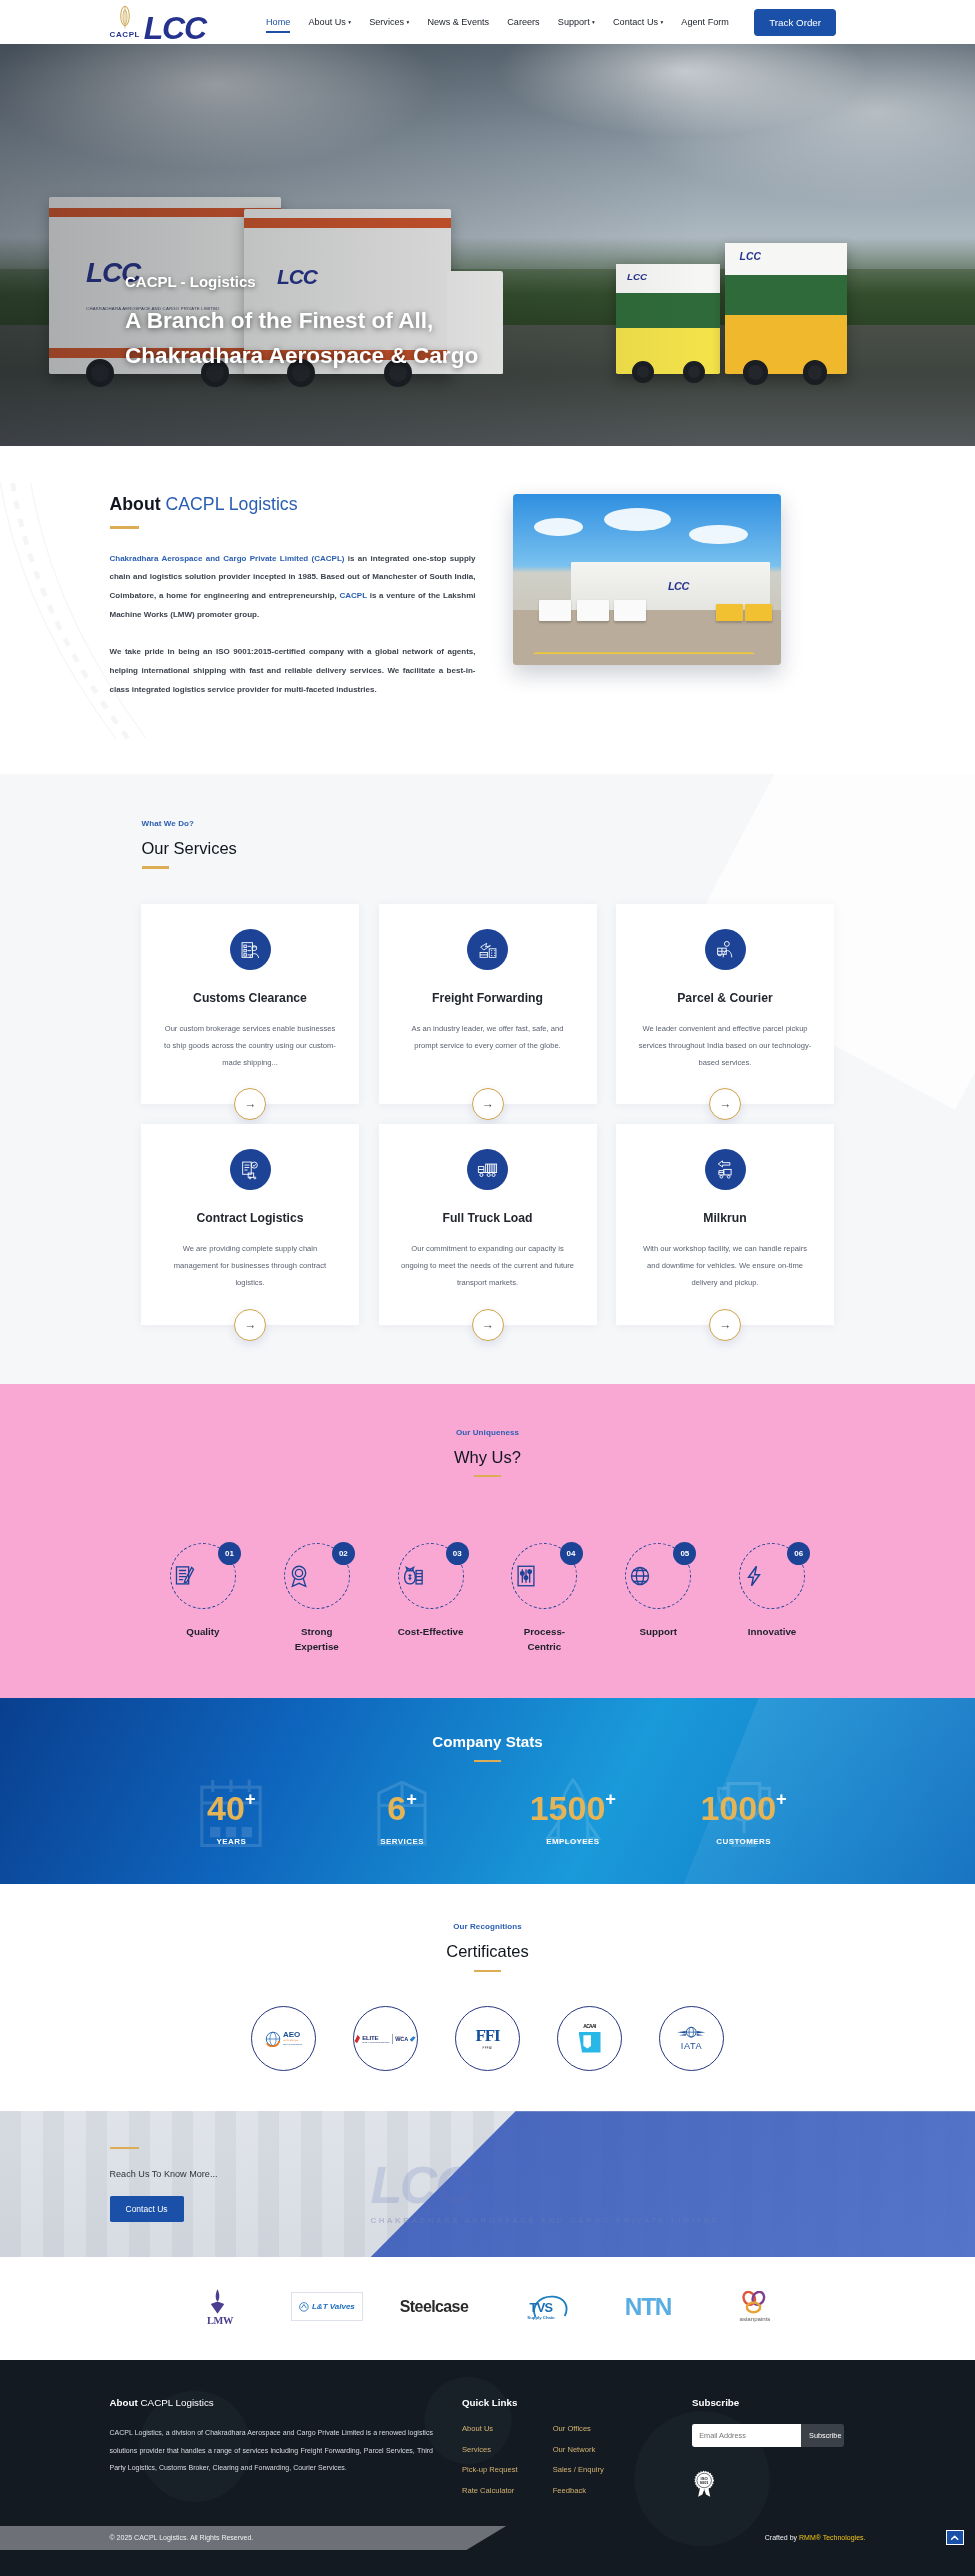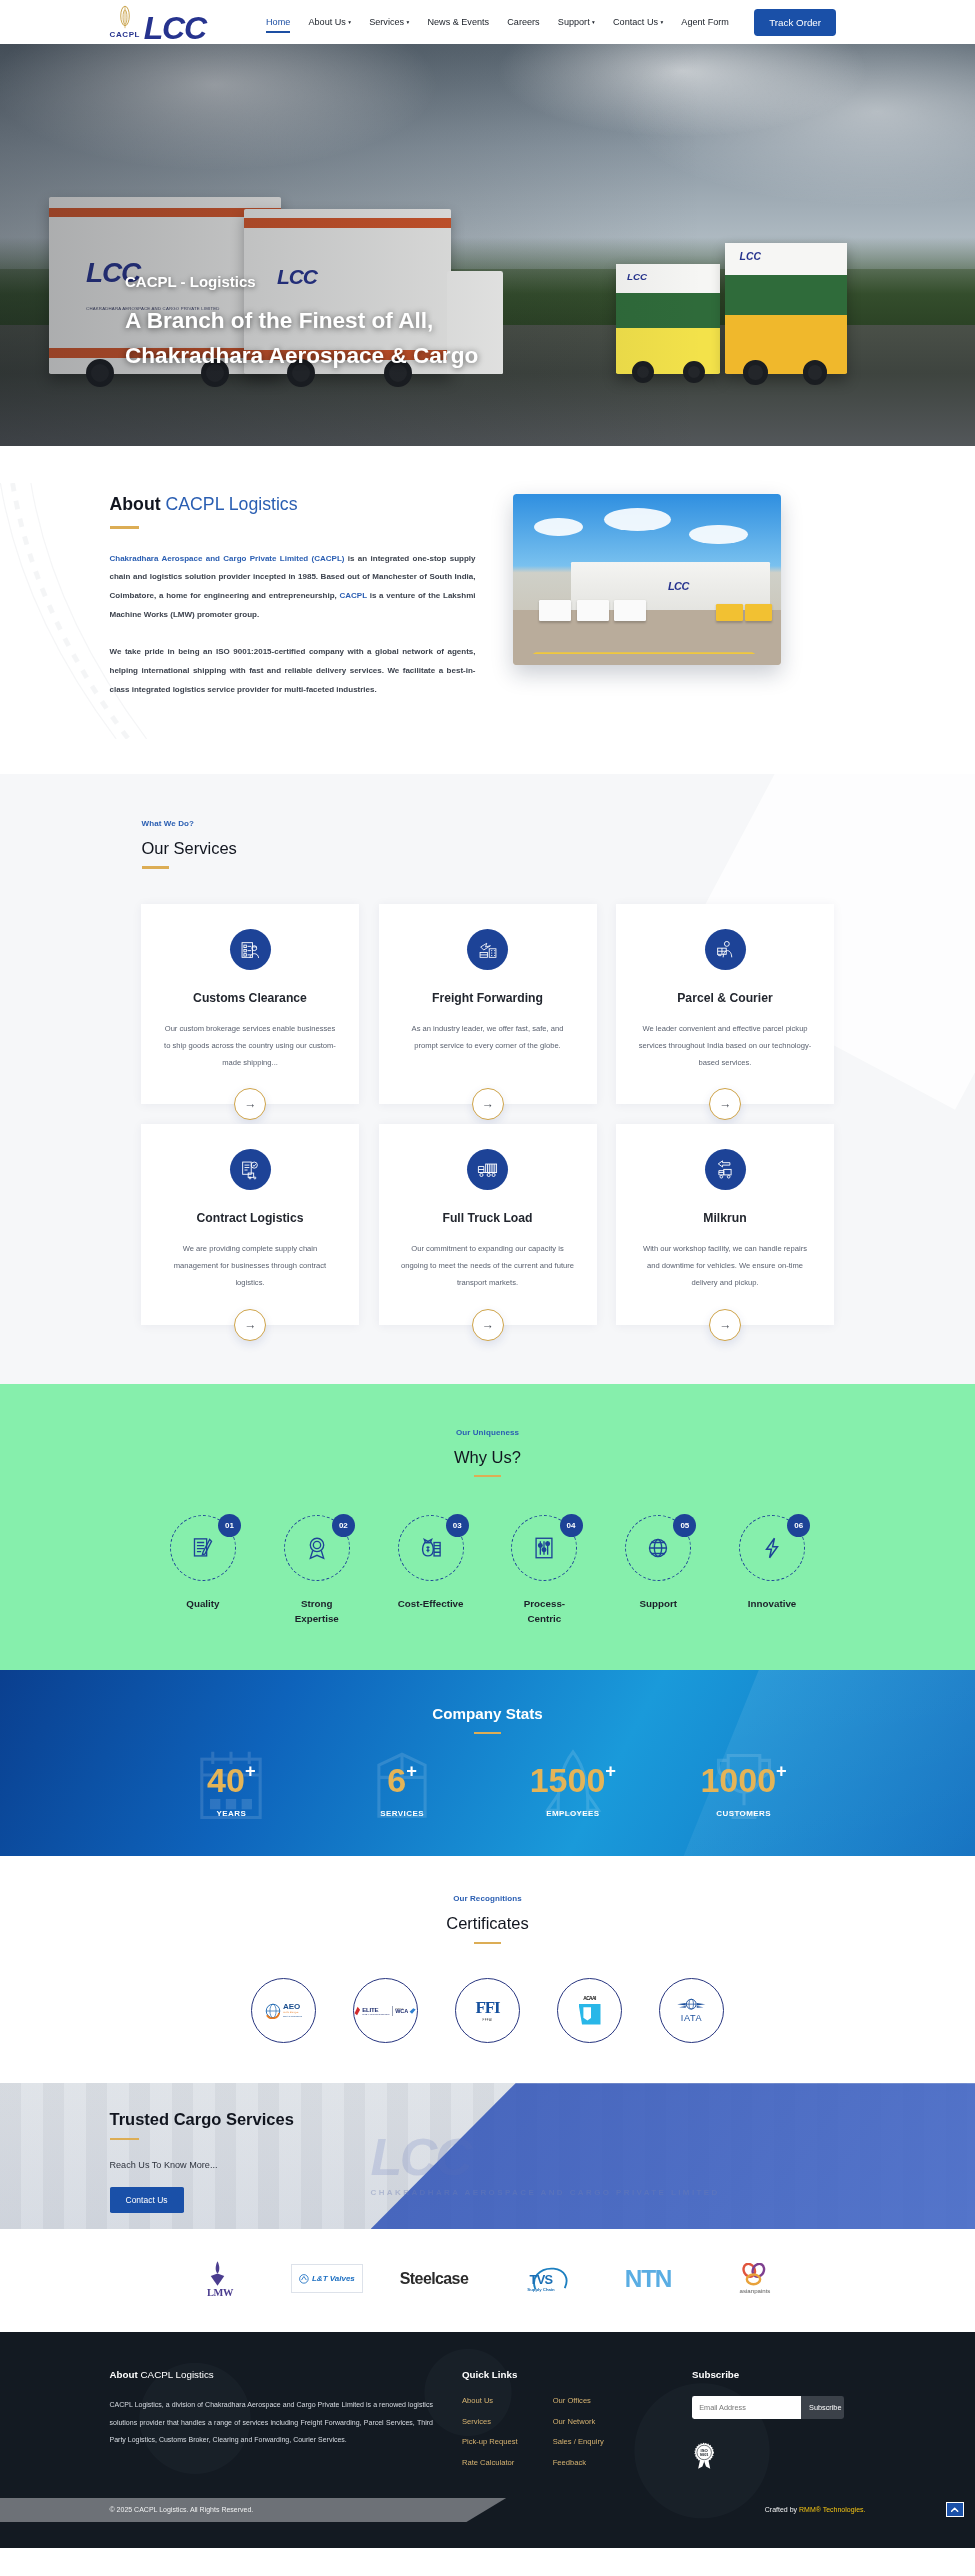--- a/index.html
+++ b/index.html
@@ -200,30 +200,30 @@
   .svc-desc { font-size: 7.6px; line-height: 2.2; color: #5b6270; }
   .svc-arrow {
     position: absolute; left: 50%; bottom: -16px; transform: translateX(-50%);
     width: 32px; height: 32px; border-radius: 50%; background: #fff;
     border: 1.2px solid #cfa44a; display: flex; align-items: center; justify-content: center;
     font-size: 12.2px; color: #4a4f58; cursor: pointer;
     box-shadow: 0 3.7px 9.8px rgba(30,60,140,.12);
   }
 
   
-  .why { background: #86efac; padding: 44px 0 44px; text-align: center; }
+  .why { background: #f9a8d4; padding: 44px 0 44px; text-align: center; }
   .why-grid {
     display: grid; grid-template-columns: repeat(6, 1fr);
     width: 683px; margin: 38px auto 0;
   }
   .why-item { display: flex; flex-direction: column; align-items: center; }
   .why-circle {
     width: 66px; height: 66px; border-radius: 50%;
     border: 1.2px dashed #1d4397; position: relative;
-    display: flex; align-items: center; justify-content: center;
+    display: flex; align-items: center;  margin-top: 28px;
   }
   .why-badge {
     position: absolute; right: -6.1px; top: -2.4px; width: 23px; height: 23px;
     border-radius: 50%; background: #1d4397; color: #fff;
     font-size: 8px; font-weight: bold; display: flex;
     align-items: center; justify-content: center;
   }
   .why-label {
     margin-top: 16px; font-size: 9.8px; font-weight: bold; color: #1c212a;
     line-height: 1.45; max-width: 67px;
@@ -809,21 +809,20 @@
 </div>
 
 <div class="cta">
   <div class="cta-people"></div>
   <div class="cta-diag"></div>
   <div class="cta-watermark">
     <span>LCC</span>
     <small>CHAKRADHARA AEROSPACE AND CARGO PRIVATE LIMITED</small>
   </div>
   <div class="cta-inner">
-    <div class="cta-title">Trusted Cargo Services</div>
     <div class="rule" style="margin:8.5px 0 16px;"></div>
     <div class="cta-sub">Reach Us To Know More...</div>
     <div class="cta-btn">Contact Us</div>
   </div>
 </div>
 
 <div class="clients">
 
   <div class="client-logo">
     <div style="text-align:center;">

